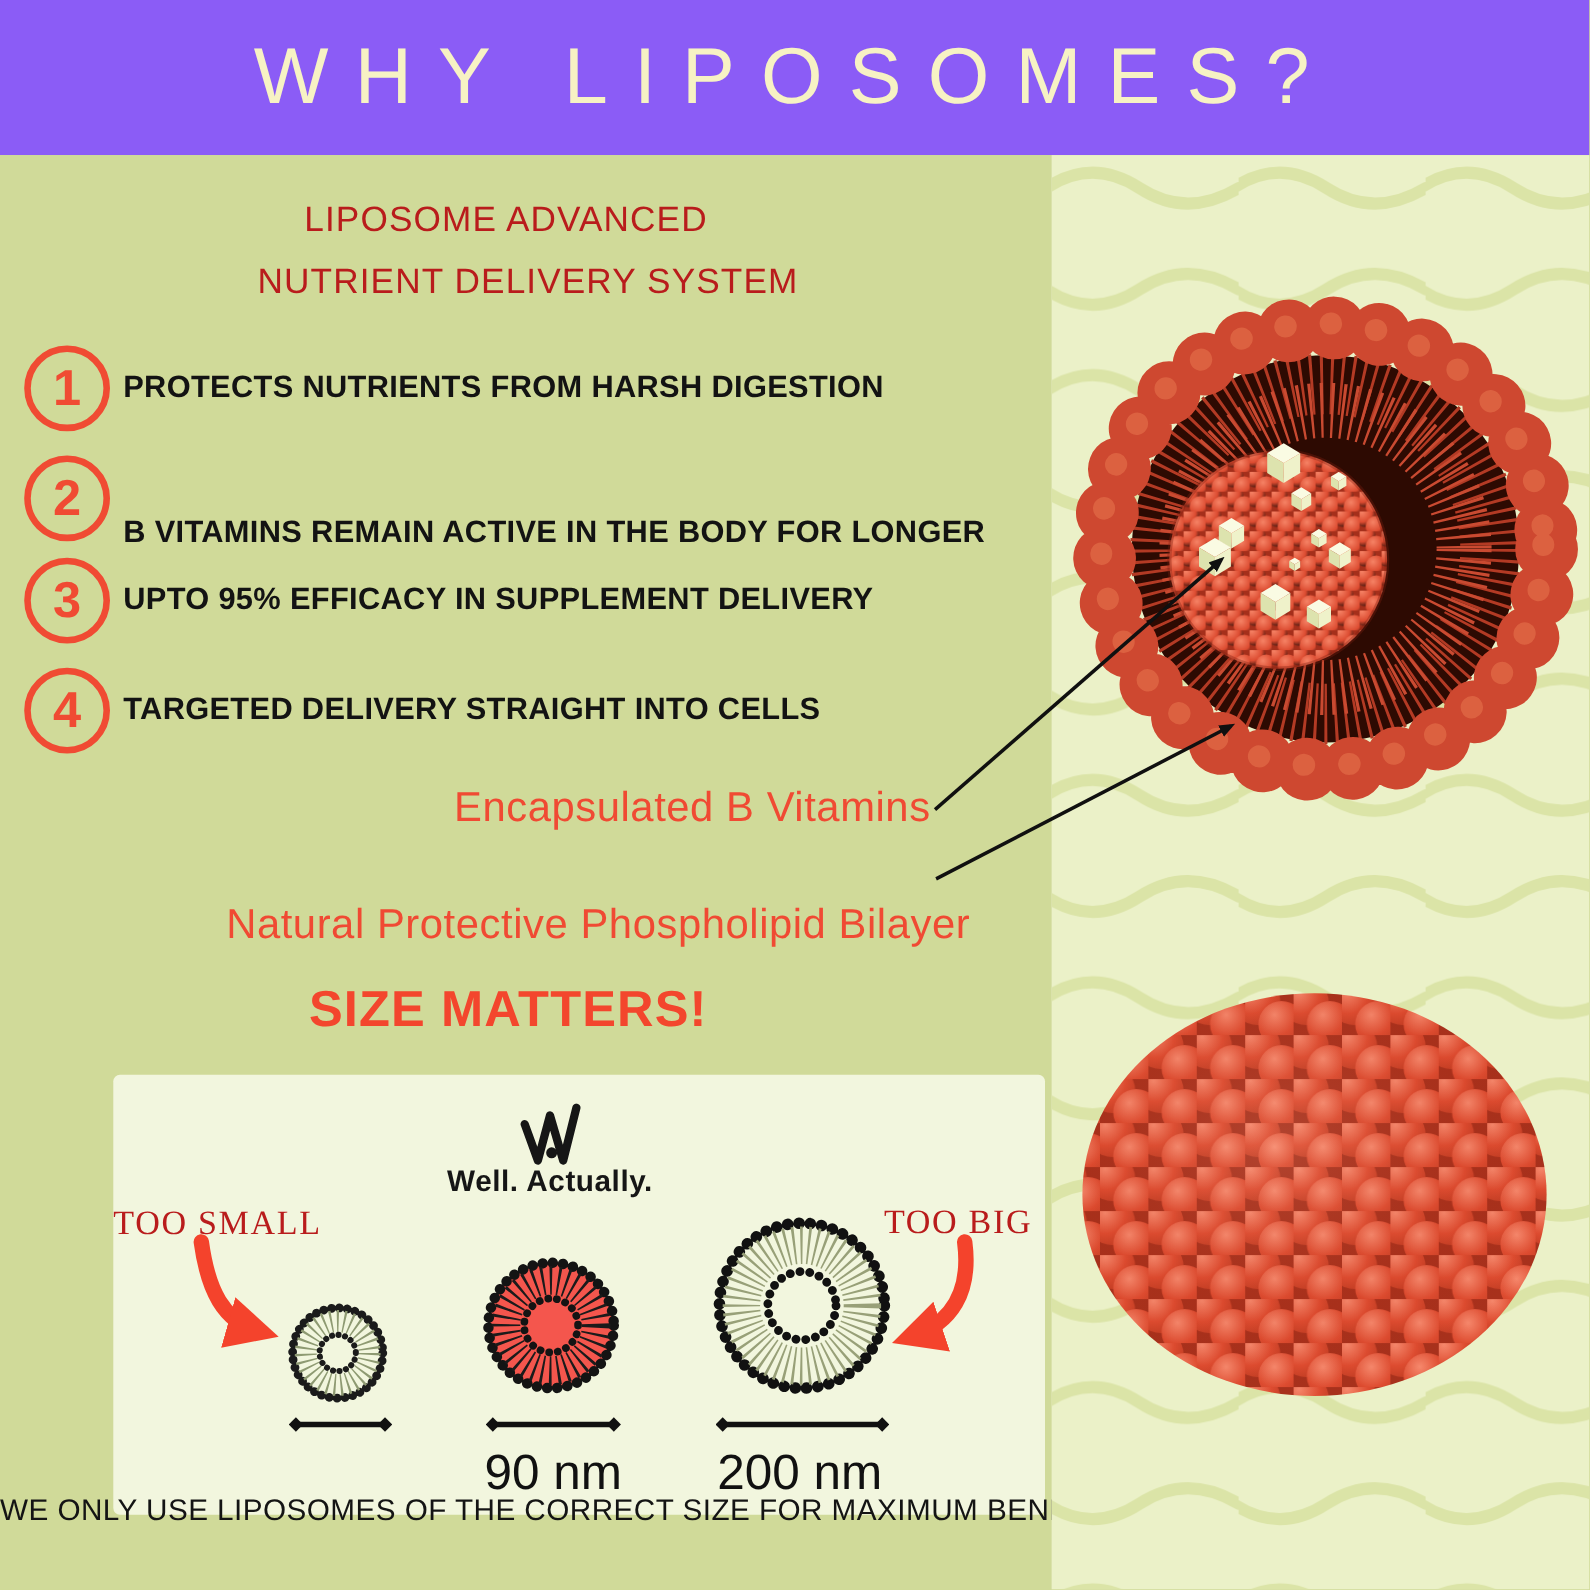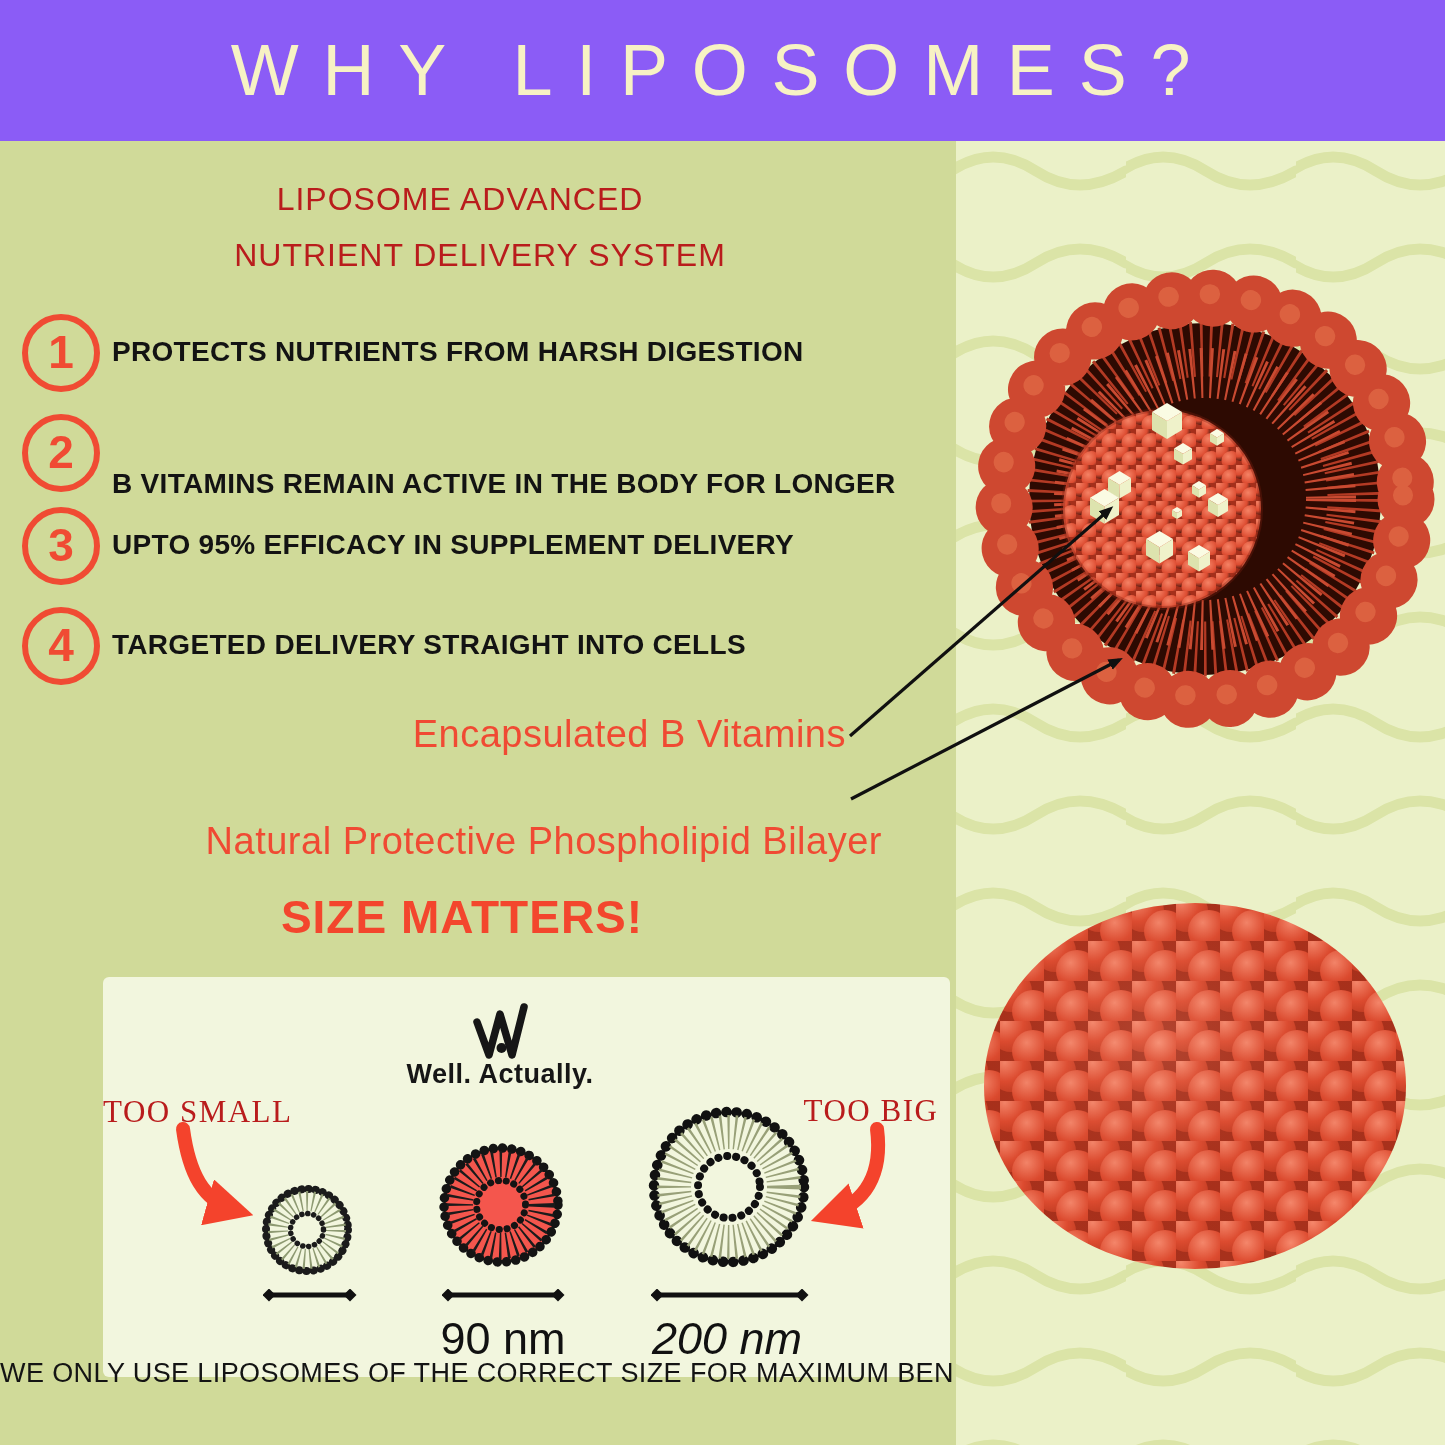--- a/index.html
+++ b/index.html
@@ -42,21 +42,21 @@
   .box-art{left:0;top:0;width:847px;height:400px;}
   .logo-mark{left:365px;top:26px;width:64px;height:58px;}
   .brand{left:197px;top:82px;width:400px;text-align:center;color:#161616;
     font-size:27px;font-weight:700;letter-spacing:0.5px;}
   .perfect{left:197px;top:114px;width:400px;text-align:center;color:#131313;
     font-size:38px;font-weight:700;letter-spacing:1px;text-shadow:3px 3px 0 #F2806C;}
   .verdict{color:#b91c1c;font-size:31px;letter-spacing:1.5px;white-space:nowrap;font-family:Liberation Serif, serif;}
   .verdict.small{left:0px;top:117px;width:182px;text-align:center;}
   .verdict.big{left:676px;top:116px;width:184px;text-align:center;}
   .dim{top:336px;width:200px;text-align:center;color:#111;font-size:45px;letter-spacing:0px;white-space:nowrap;}
-  .dim.d40{left:104px;} .dim.d90{left:300px;} .dim.d200{left:524px;font-style:italic;}
+  .dim.d40{left:104px;} .dim.d90{left:300px;} .dim.d200{left:524px;}
 
   .footer-note{top:1358px;left:0;width:956px;text-align:center;color:#141414;
     font-size:27px;letter-spacing:0.4px;white-space:nowrap;}
 
   .overlay{left:0;top:0;width:1445px;height:1445px;pointer-events:none;}
 </style>
 </head>
 <body>
 
 <div class="abs banner">

